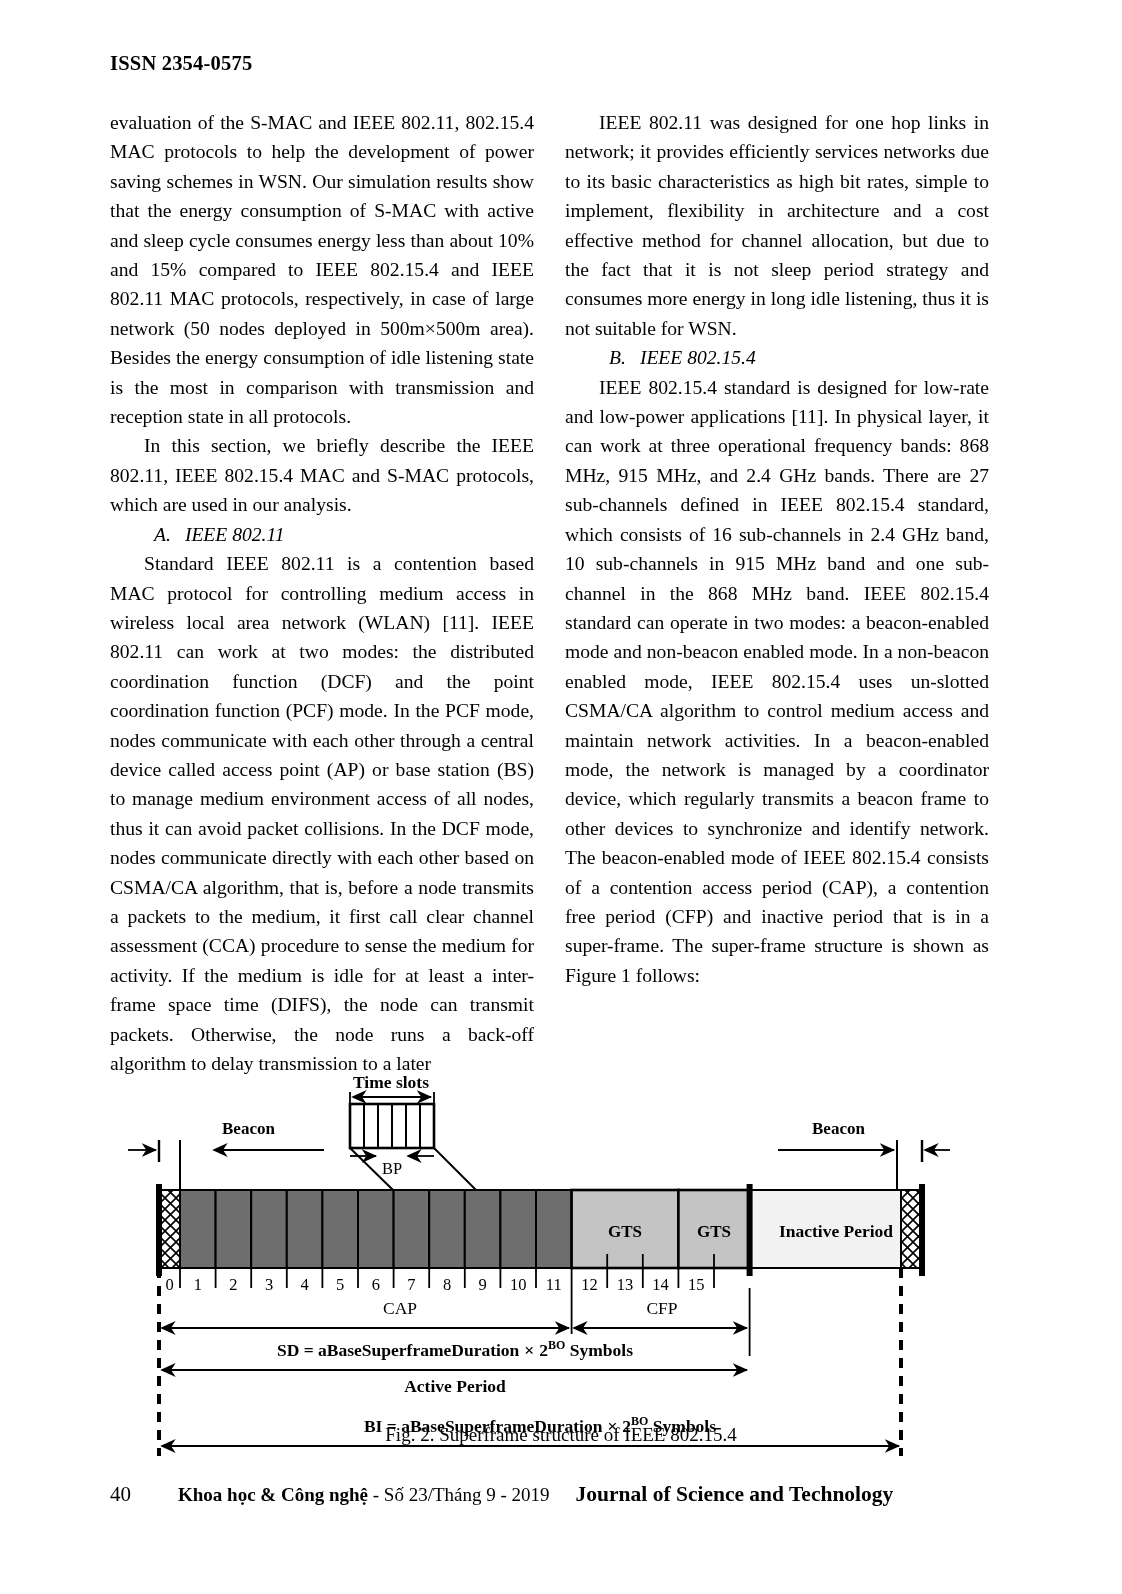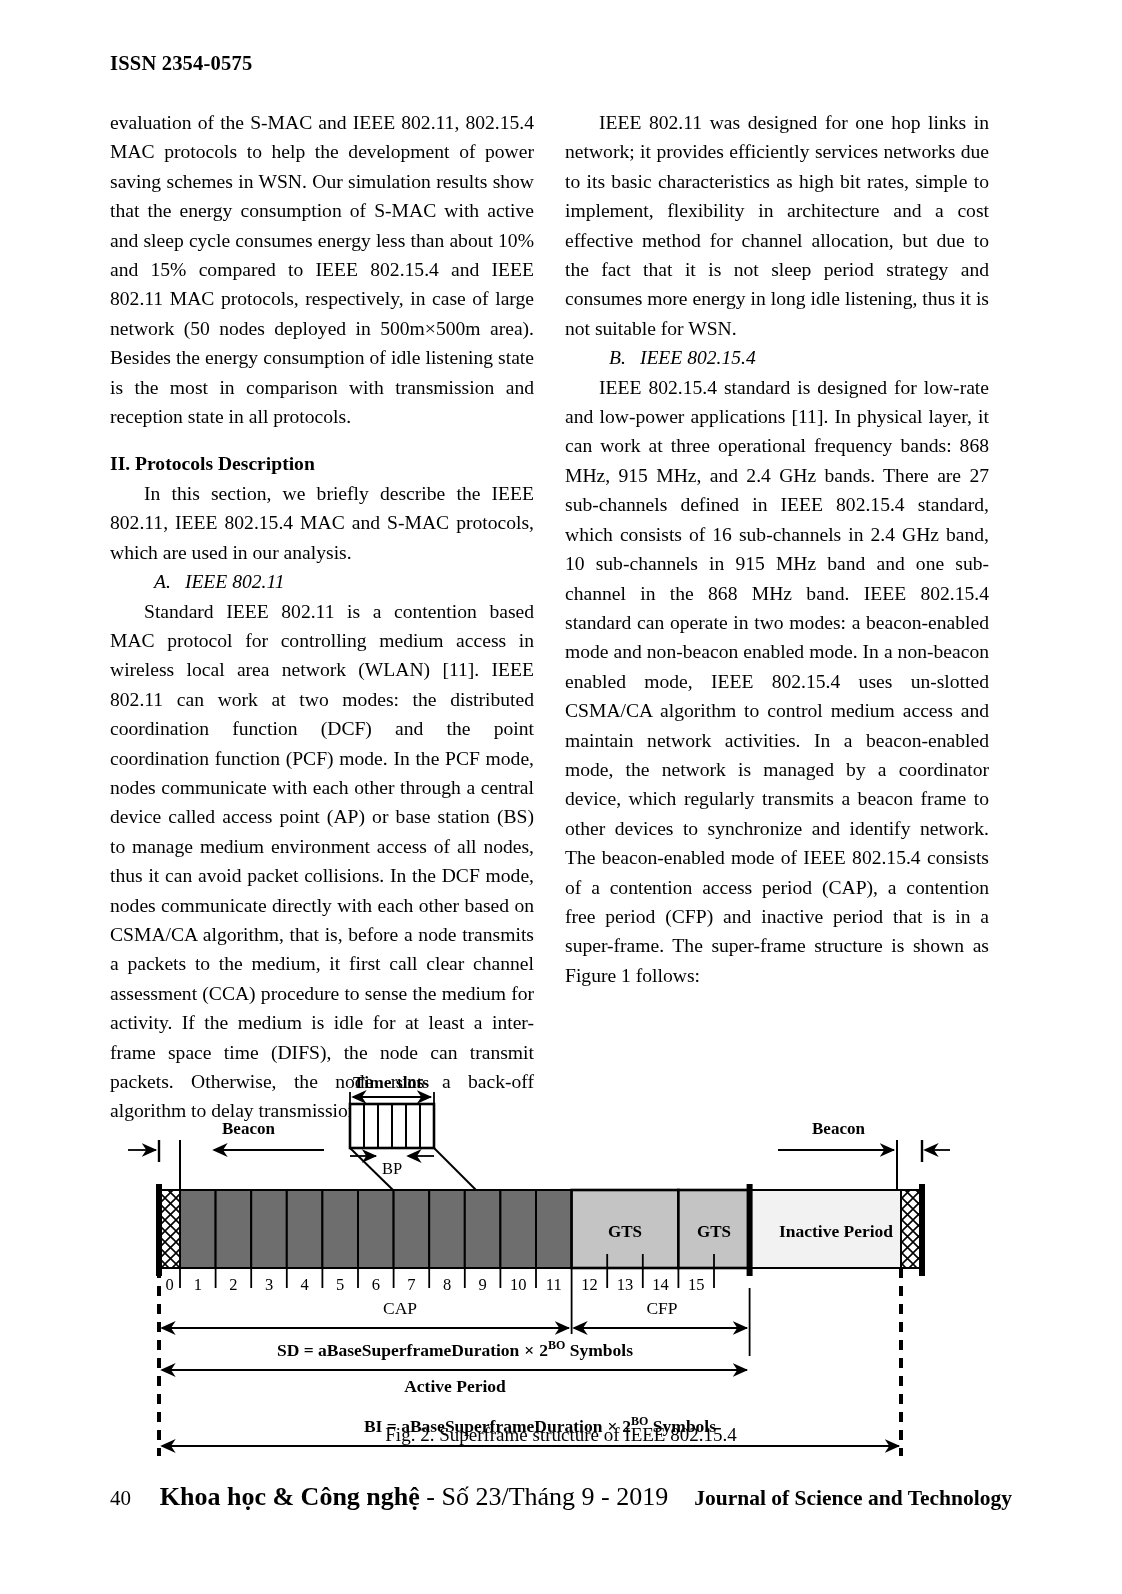--- a/index.html
+++ b/index.html
@@ -98,21 +98,21 @@
     top: 1482px;
     width: 902px;
     display: flex;
     align-items: baseline;
   }
   .footer .pageno {
     font-size: 21px;
     width: 68px;
   }
   .footer .vn {
-    font-size: 26px;
+    font-size: 19px;
     flex: 0 0 auto;
   }
   .footer .vn b { font-weight: bold; }
   .footer .jn {
     font-size: 21.5px;
     font-weight: bold;
     margin-left: 26px;
     white-space: nowrap;
   }
 </style>
@@ -120,21 +120,20 @@
 <body>
 
 <div class="page">
 
   <div class="issn">ISSN 2354-0575</div>
 
   <div class="columns">
 
     <div class="col">
       <p class="body">evaluation of the S-MAC and IEEE 802.11, 802.15.4 MAC protocols to help the development of power saving schemes in WSN. Our simulation results show that the energy consumption of S-MAC with active and sleep cycle consumes energy less than about 10% and 15% compared to IEEE 802.15.4 and IEEE 802.11 MAC protocols, respectively, in case of large network (50 nodes deployed in 500m×500m area). Besides the energy consumption of idle listening state is the most in comparison with transmission and reception state in all protocols.</p>
-      <h2 class="section">II. Protocols Description</h2>
       <p class="body indent">In this section, we briefly describe the IEEE 802.11, IEEE 802.15.4 MAC and S-MAC protocols, which are used in our analysis.</p>
       <h3 class="subsection"><span class="ltr">A.</span><span>IEEE 802.11</span></h3>
       <p class="body indent">Standard IEEE 802.11 is a contention based MAC protocol for controlling medium access in wireless local area network (WLAN) [11]. IEEE 802.11 can work at two modes: the distributed coordination function (DCF) and the point coordination function (PCF) mode. In the PCF mode, nodes communicate with each other through a central device called access point (AP) or base station (BS) to manage medium environment access of all nodes, thus it can avoid packet collisions. In the DCF mode, nodes communicate directly with each other based on CSMA/CA algorithm, that is, before a node transmits a packets to the medium, it first call clear channel assessment (CCA) procedure to sense the medium for activity. If the medium is idle for at least a inter-frame space time (DIFS), the node can transmit packets. Otherwise, the node runs a back-off algorithm to delay transmission to a later</p>
     </div>
 
     <div class="col">
       <p class="body indent">IEEE 802.11 was designed for one hop links in network; it provides efficiently services networks due to its basic characteristics as high bit rates, simple to implement, flexibility in architecture and a cost effective method for channel allocation, but due to the fact that it is not sleep period strategy and consumes more energy in long idle listening, thus it is not suitable for WSN.</p>
       <h3 class="subsection gap-before"><span class="ltr">B.</span><span>IEEE 802.15.4</span></h3>
       <p class="body indent">IEEE 802.15.4 standard is designed for low-rate and low-power applications [11]. In physical layer, it can work at three operational frequency bands: 868 MHz, 915 MHz, and 2.4 GHz bands. There are 27 sub-channels defined in IEEE 802.15.4 standard, which consists of 16 sub-channels in 2.4 GHz band, 10 sub-channels in 915 MHz band and one sub-channel in the 868 MHz band. IEEE 802.15.4 standard can operate in two modes: a beacon-enabled mode and non-beacon enabled mode. In a non-beacon enabled mode, IEEE 802.15.4 uses un-slotted CSMA/CA algorithm to control medium access and maintain network activities. In a beacon-enabled mode, the network is managed by a coordinator device, which regularly transmits a beacon frame to other devices to synchronize and identify network. The beacon-enabled mode of IEEE 802.15.4 consists of a contention access period (CAP), a contention free period (CFP) and inactive period that is in a super-frame. The super-frame structure is shown as Figure 1 follows:</p>
     </div>

